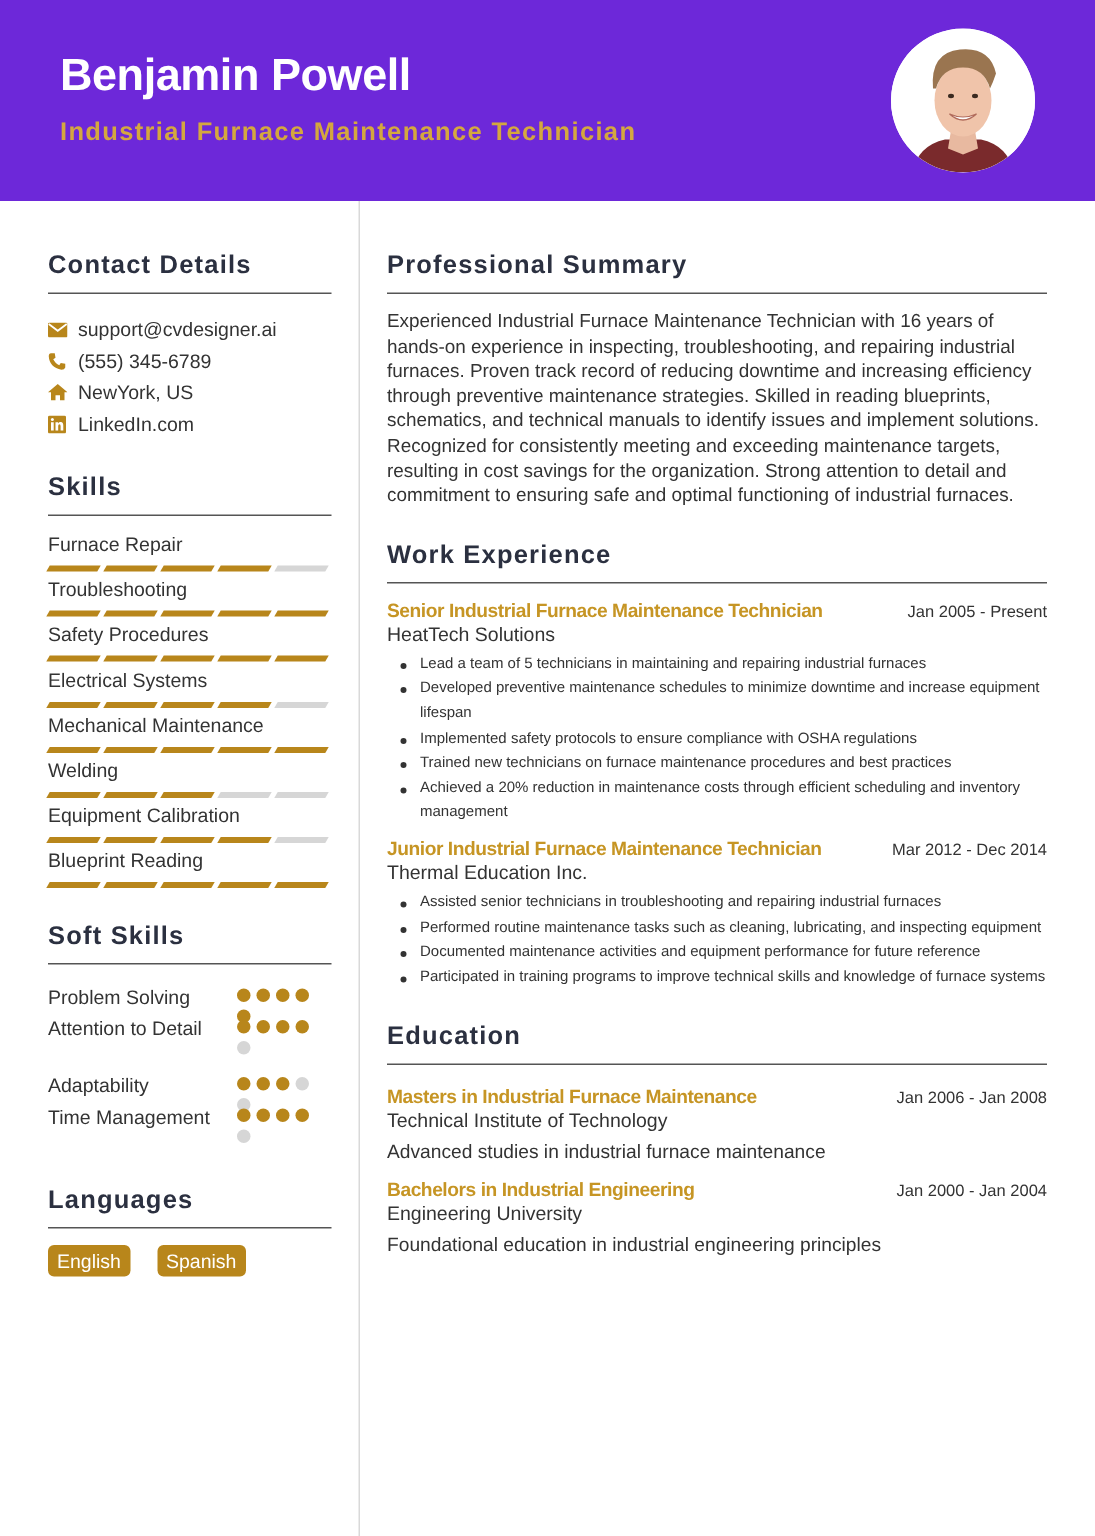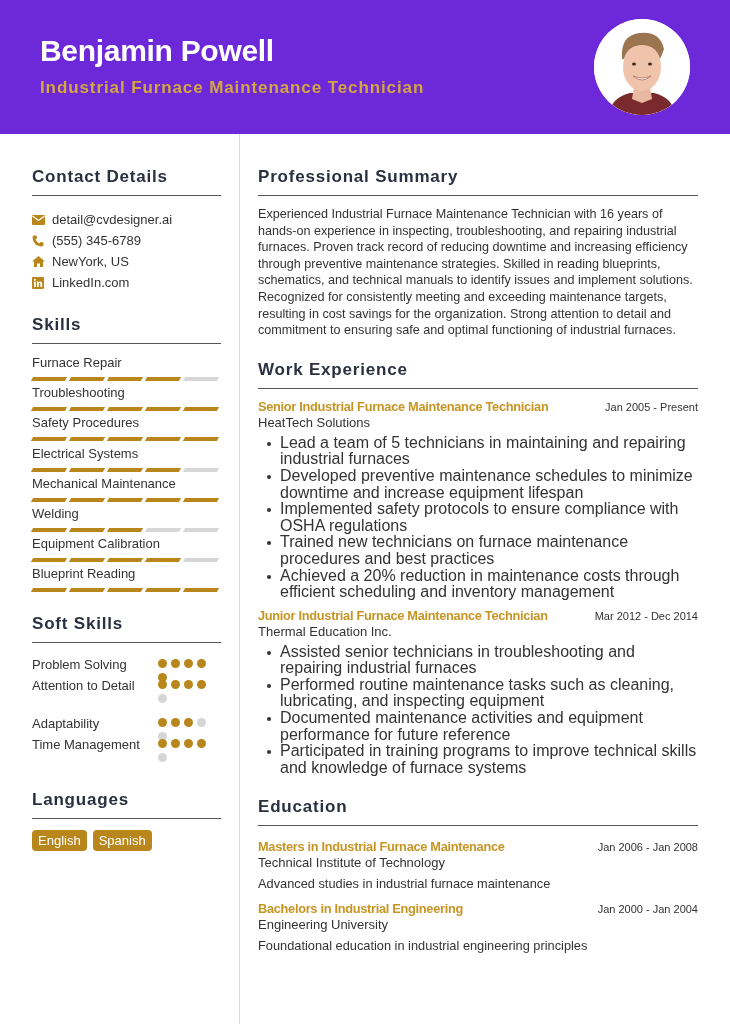--- a/index.html
+++ b/index.html
@@ -30,32 +30,32 @@
   .bar { width: 34px; height: 4px; transform: skewX(-30deg); background: #d6d6d6; }
   .bar.on { background: #b8861b; }
 
   .soft { margin-top: 13px; }
   .soft-row { position: relative; height: 21.3px; }
   .soft-row .label { font-size: 13px; color: #333; line-height: 18px; width: 120px; }
   .dots { position: absolute; left: 126px; top: 3px; width: 52px; display: flex; flex-wrap: wrap; gap: 5px 4px; }
   .dot { width: 9px; height: 9px; border-radius: 50%; background: #d6d6d6; }
   .dot.on { background: #b8861b; }
 
-  .langs { display: flex; gap: 6px; margin-top: 11px; }
+  .langs { display: flex; gap: 18px; margin-top: 11px; }
   .lang { background: #b8861b; color: #fff; font-size: 13px; padding: 3px 6px; border-radius: 4px; line-height: 15px; }
 
   .summary { margin-top: 10px; font-size: 12.6px; line-height: 16.6px; color: #333; }
 
   .job { margin-top: 10px; }
   .job-head { display: flex; justify-content: space-between; align-items: baseline; }
   .job-title { font-size: 12.8px; font-weight: bold; color: #c69524; letter-spacing: -0.3px; }
   .job-date { font-size: 11px; color: #333; }
   .job-co { font-size: 13px; color: #333; margin-top: 1px; }
   .bullets { list-style: none; margin-top: 5px; }
-  .bullets li { position: relative; padding-left: 22px; font-size: 16px; line-height: 16.6px; color: #333; }
+  .bullets li { position: relative; padding-left: 22px; font-size: 10px; line-height: 16.6px; color: #333; }
   .bullets li::before { content: ""; position: absolute; left: 9px; top: 7px; width: 4px; height: 4px; border-radius: 50%; background: #333; }
 
   .edu { margin-top: 13px; }
   .edu-desc { font-size: 12.8px; color: #333; margin-top: 6px; }
 </style>
 </head>
 <body>
 
 <div class="header">
   <div class="name">Benjamin Powell</div>
@@ -82,21 +82,21 @@
     <div class="sec-title">Contact Details</div>
     <div class="sec-rule"></div>
     <div class="contact-list">
       <div class="contact-item">
         <span class="ic">
           <svg width="13" height="10" viewBox="0 0 13 10">
               <rect x="0" y="0" width="13" height="10" rx="1" fill="#b8861b"></rect>
               <path d="M0.5 1 L6.5 5.5 L12.5 1" stroke="#fff" stroke-width="1.2" fill="none"></path>
             </svg>
         </span>
-        <span>detail@cvdesigner.ai</span>
+        <span>support@cvdesigner.ai</span>
       </div>
       <div class="contact-item">
         <span class="ic">
           <svg width="12" height="12" viewBox="0 0 12 12">
               <path d="M2 0.5 L4.5 0.5 L5 3.5 L3.5 4.5 Q5 7.5 7.5 8.5 L8.5 7 L11.5 7.5 L11.5 10 Q11 11.5 9 11.5 Q1 10 0.5 2.5 Q0.5 0.5 2 0.5 Z" fill="#b8861b"></path>
             </svg>
         </span>
         <span>(555) 345-6789</span>
       </div>
       <div class="contact-item">

